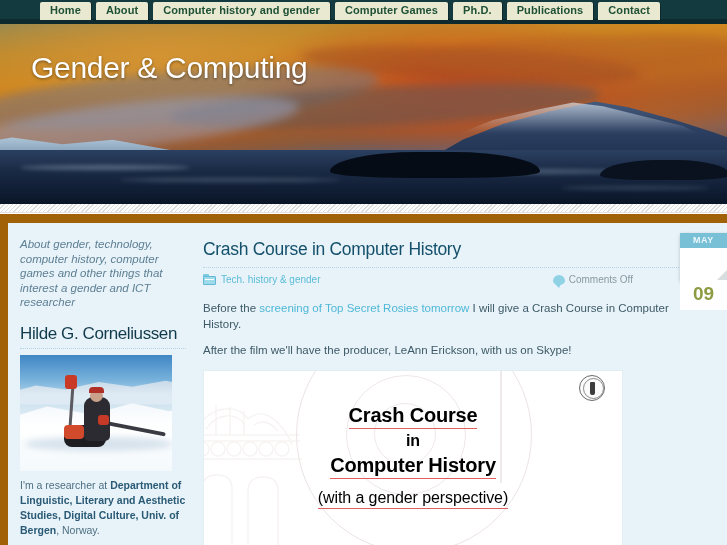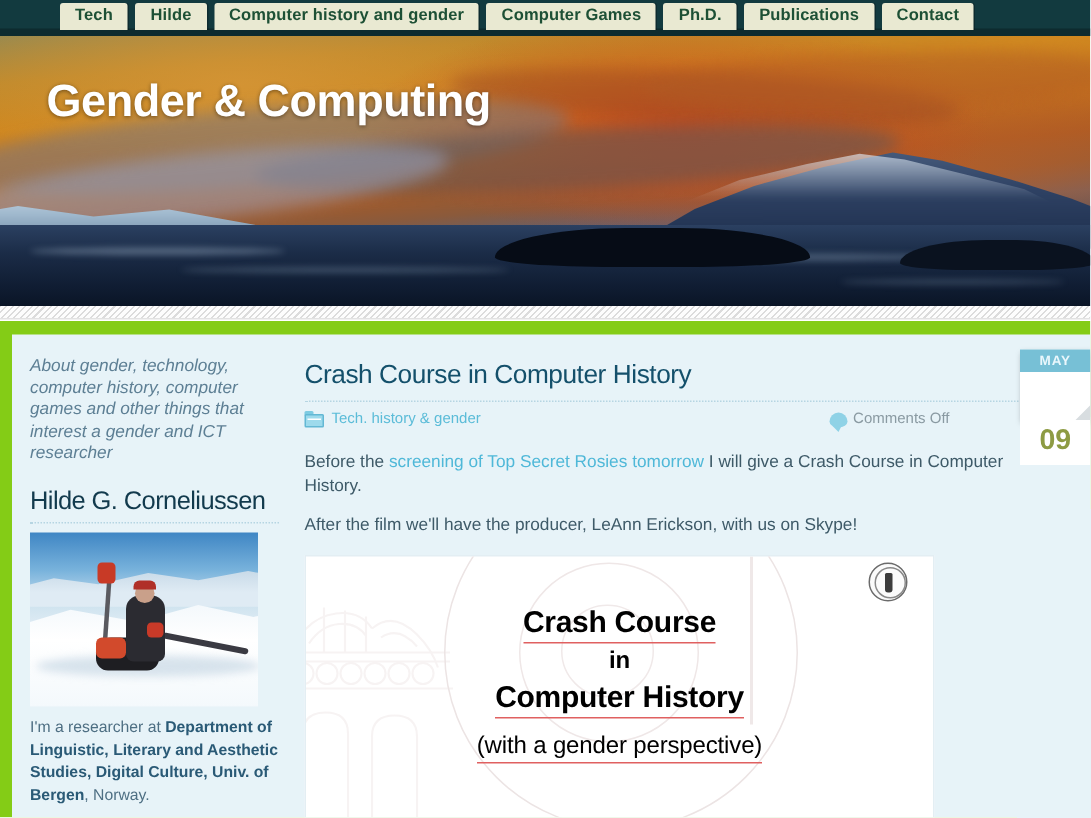--- a/index.html
+++ b/index.html
@@ -144,21 +144,21 @@
     left: 600px; bottom: 24px;
     width: 130px; height: 20px;
     background: #0a121f;
     border-radius: 50% 46% 40% 40% / 86% 86% 26% 26%;
   }
   .banner-title {
     position: absolute;
     left: 31px; top: 27px;
     color: #ffffff;
     font-size: 30px;
-    font-weight: bold;
+    font-weight: normal;
     letter-spacing: -0.3px;
     text-shadow: 0 1px 3px rgba(0,0,0,0.45);
     z-index: 5;
   }
 
   
   .hatch-strip {
     position: absolute;
     top: 204px; left: 0;
     width: 727px; height: 9px;
@@ -170,21 +170,21 @@
       rgba(255,255,255,0) 1px,
       rgba(255,255,255,0) 3px);
     border-bottom: 1px solid #e2e2e2;
   }
 
   
   .body-area {
     position: absolute;
     top: 214px; left: 0;
     width: 727px; height: 331px;
-    background: #84cc16;
+    background: #a16207;
     text-decoration: underline;
   }
   .body-inner {
     position: absolute;
     top: 9px; left: 8px;
     width: 719px; height: 322px;
     background: #e7f3f8;
   }
 
   
@@ -501,22 +501,22 @@
     border-radius: 1px 1px 2px 2px;
   }
 </style>
 </head>
 <body>
 
 <div id="page">
 
   <div class="nav-bar">
     <div class="nav-tabs">
-      <div class="nav-tab">Tech</div>
-      <div class="nav-tab">Hilde</div>
+      <div class="nav-tab">Home</div>
+      <div class="nav-tab">About</div>
       <div class="nav-tab">Computer history and gender</div>
       <div class="nav-tab">Computer Games</div>
       <div class="nav-tab">Ph.D.</div>
       <div class="nav-tab">Publications</div>
       <div class="nav-tab">Contact</div>
     </div>
   </div>
 
   <div class="banner">
     <div class="banner-sky"></div>

